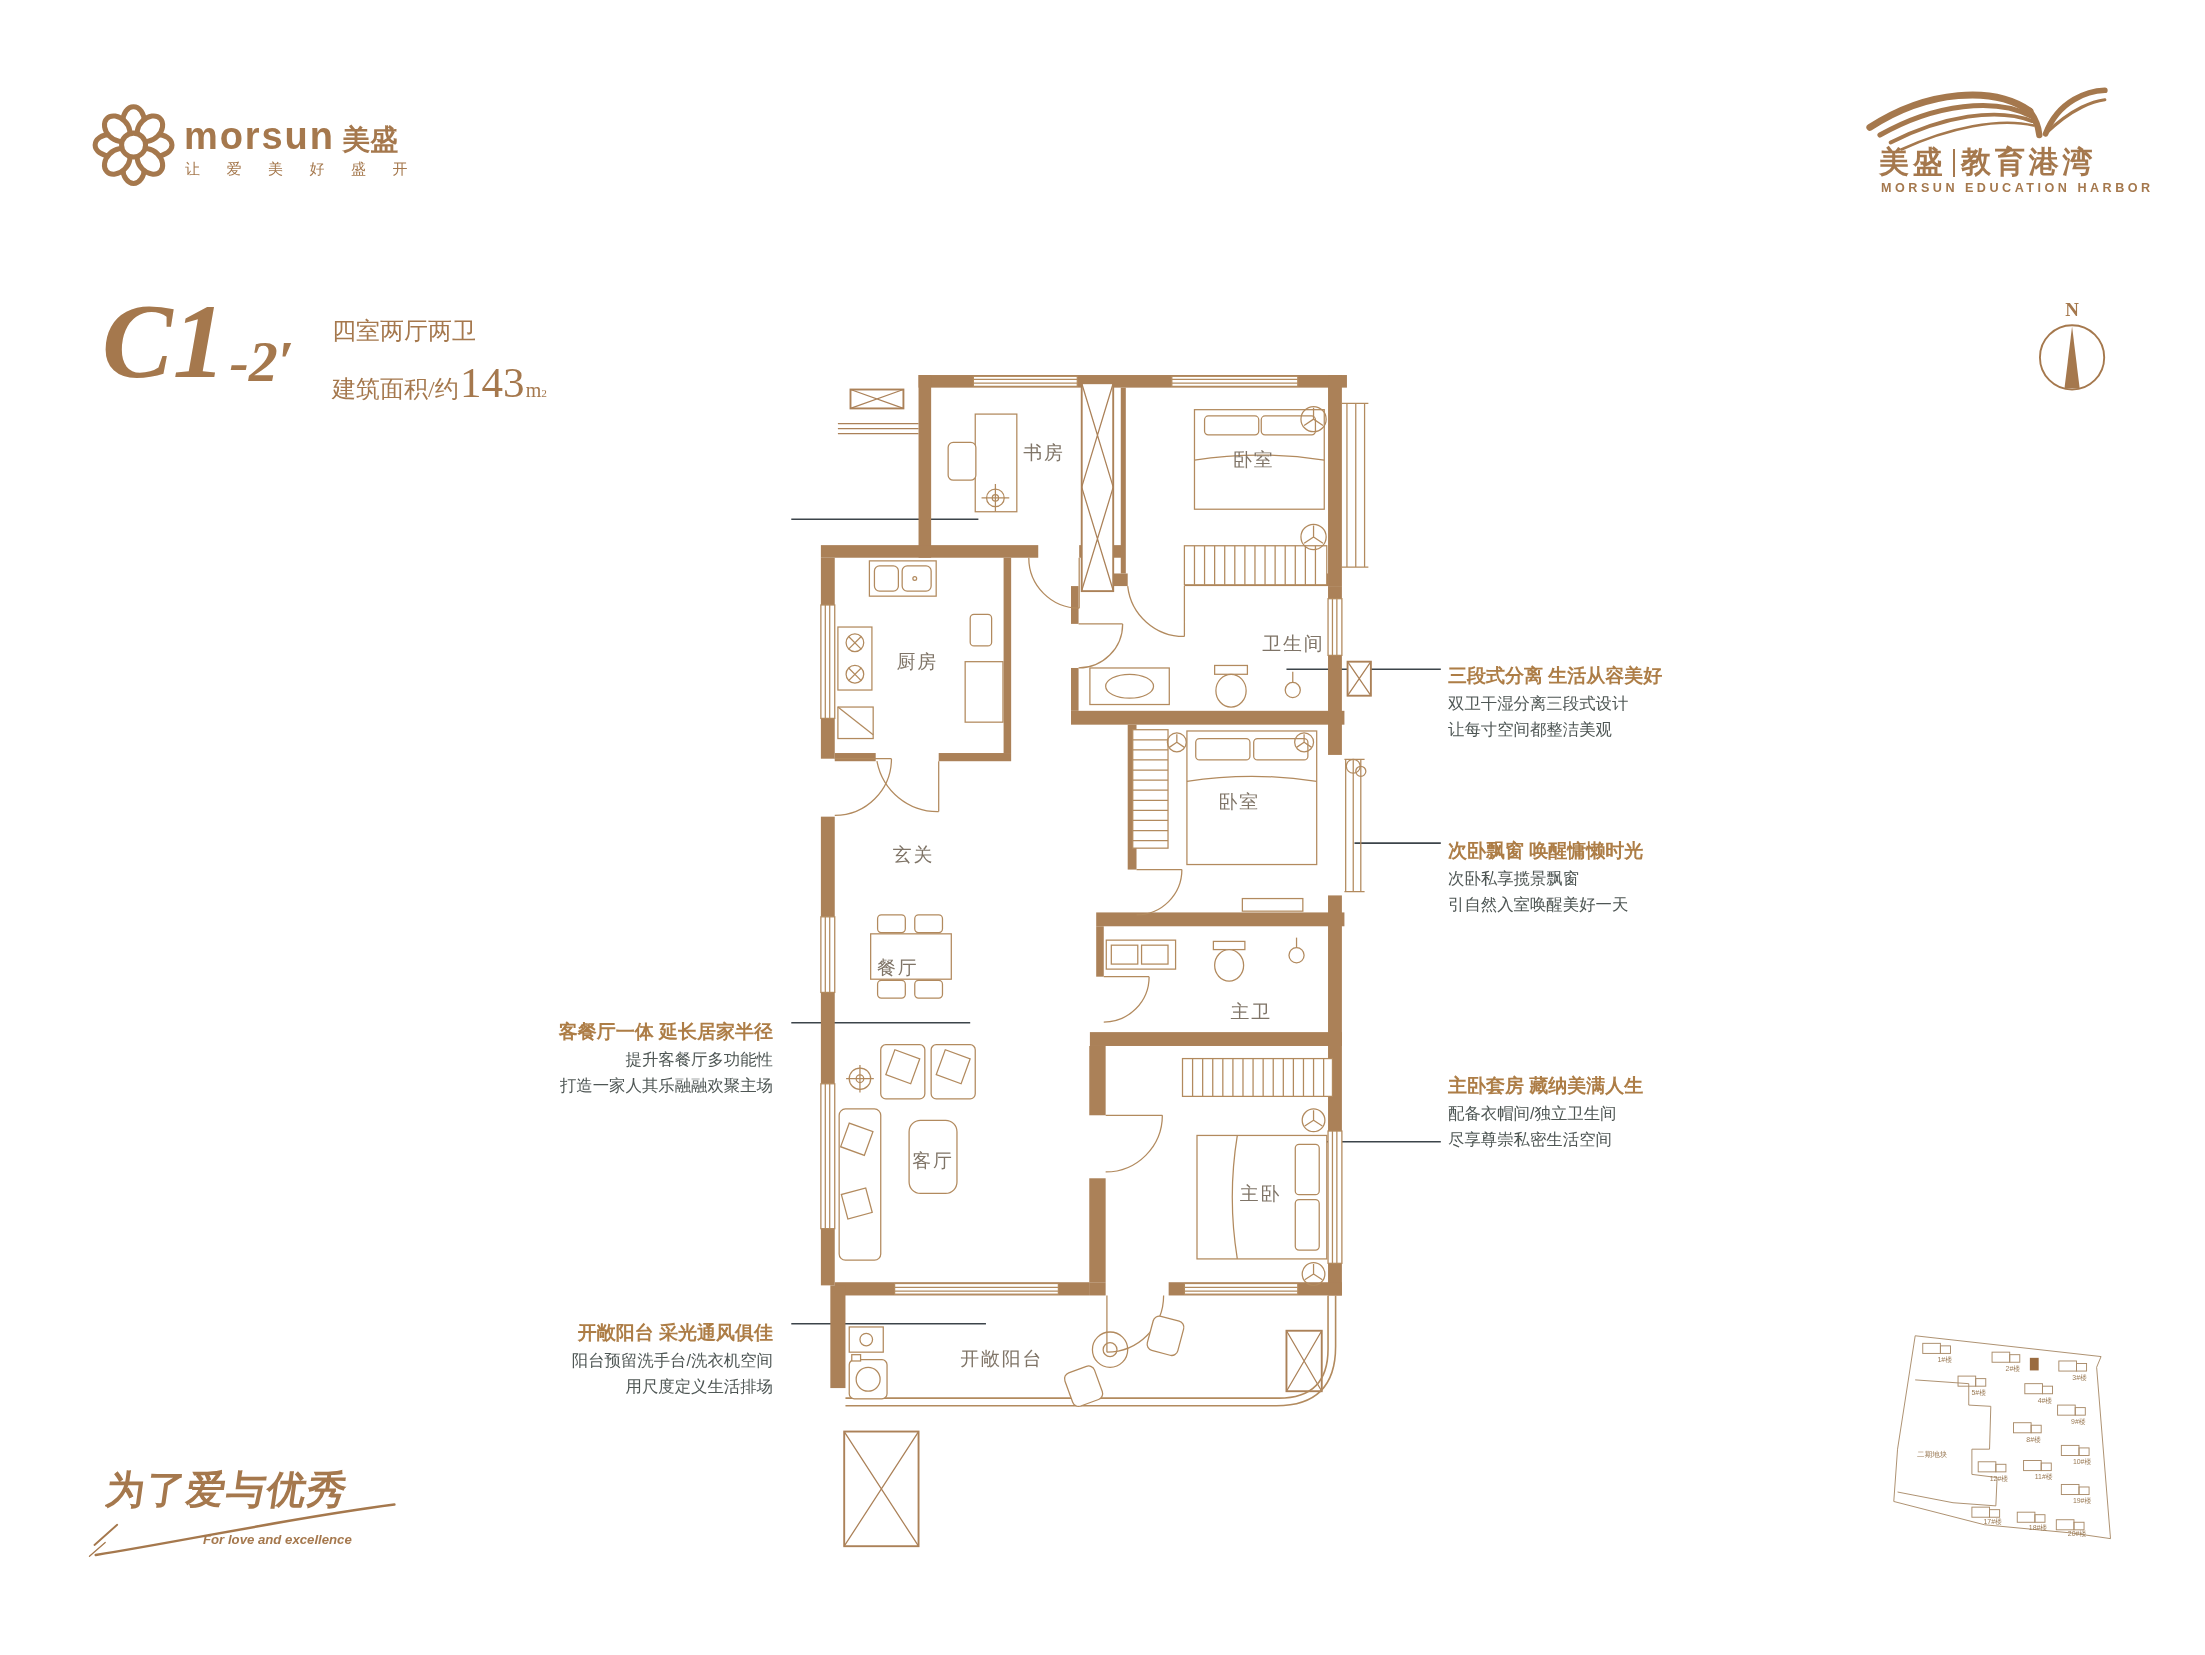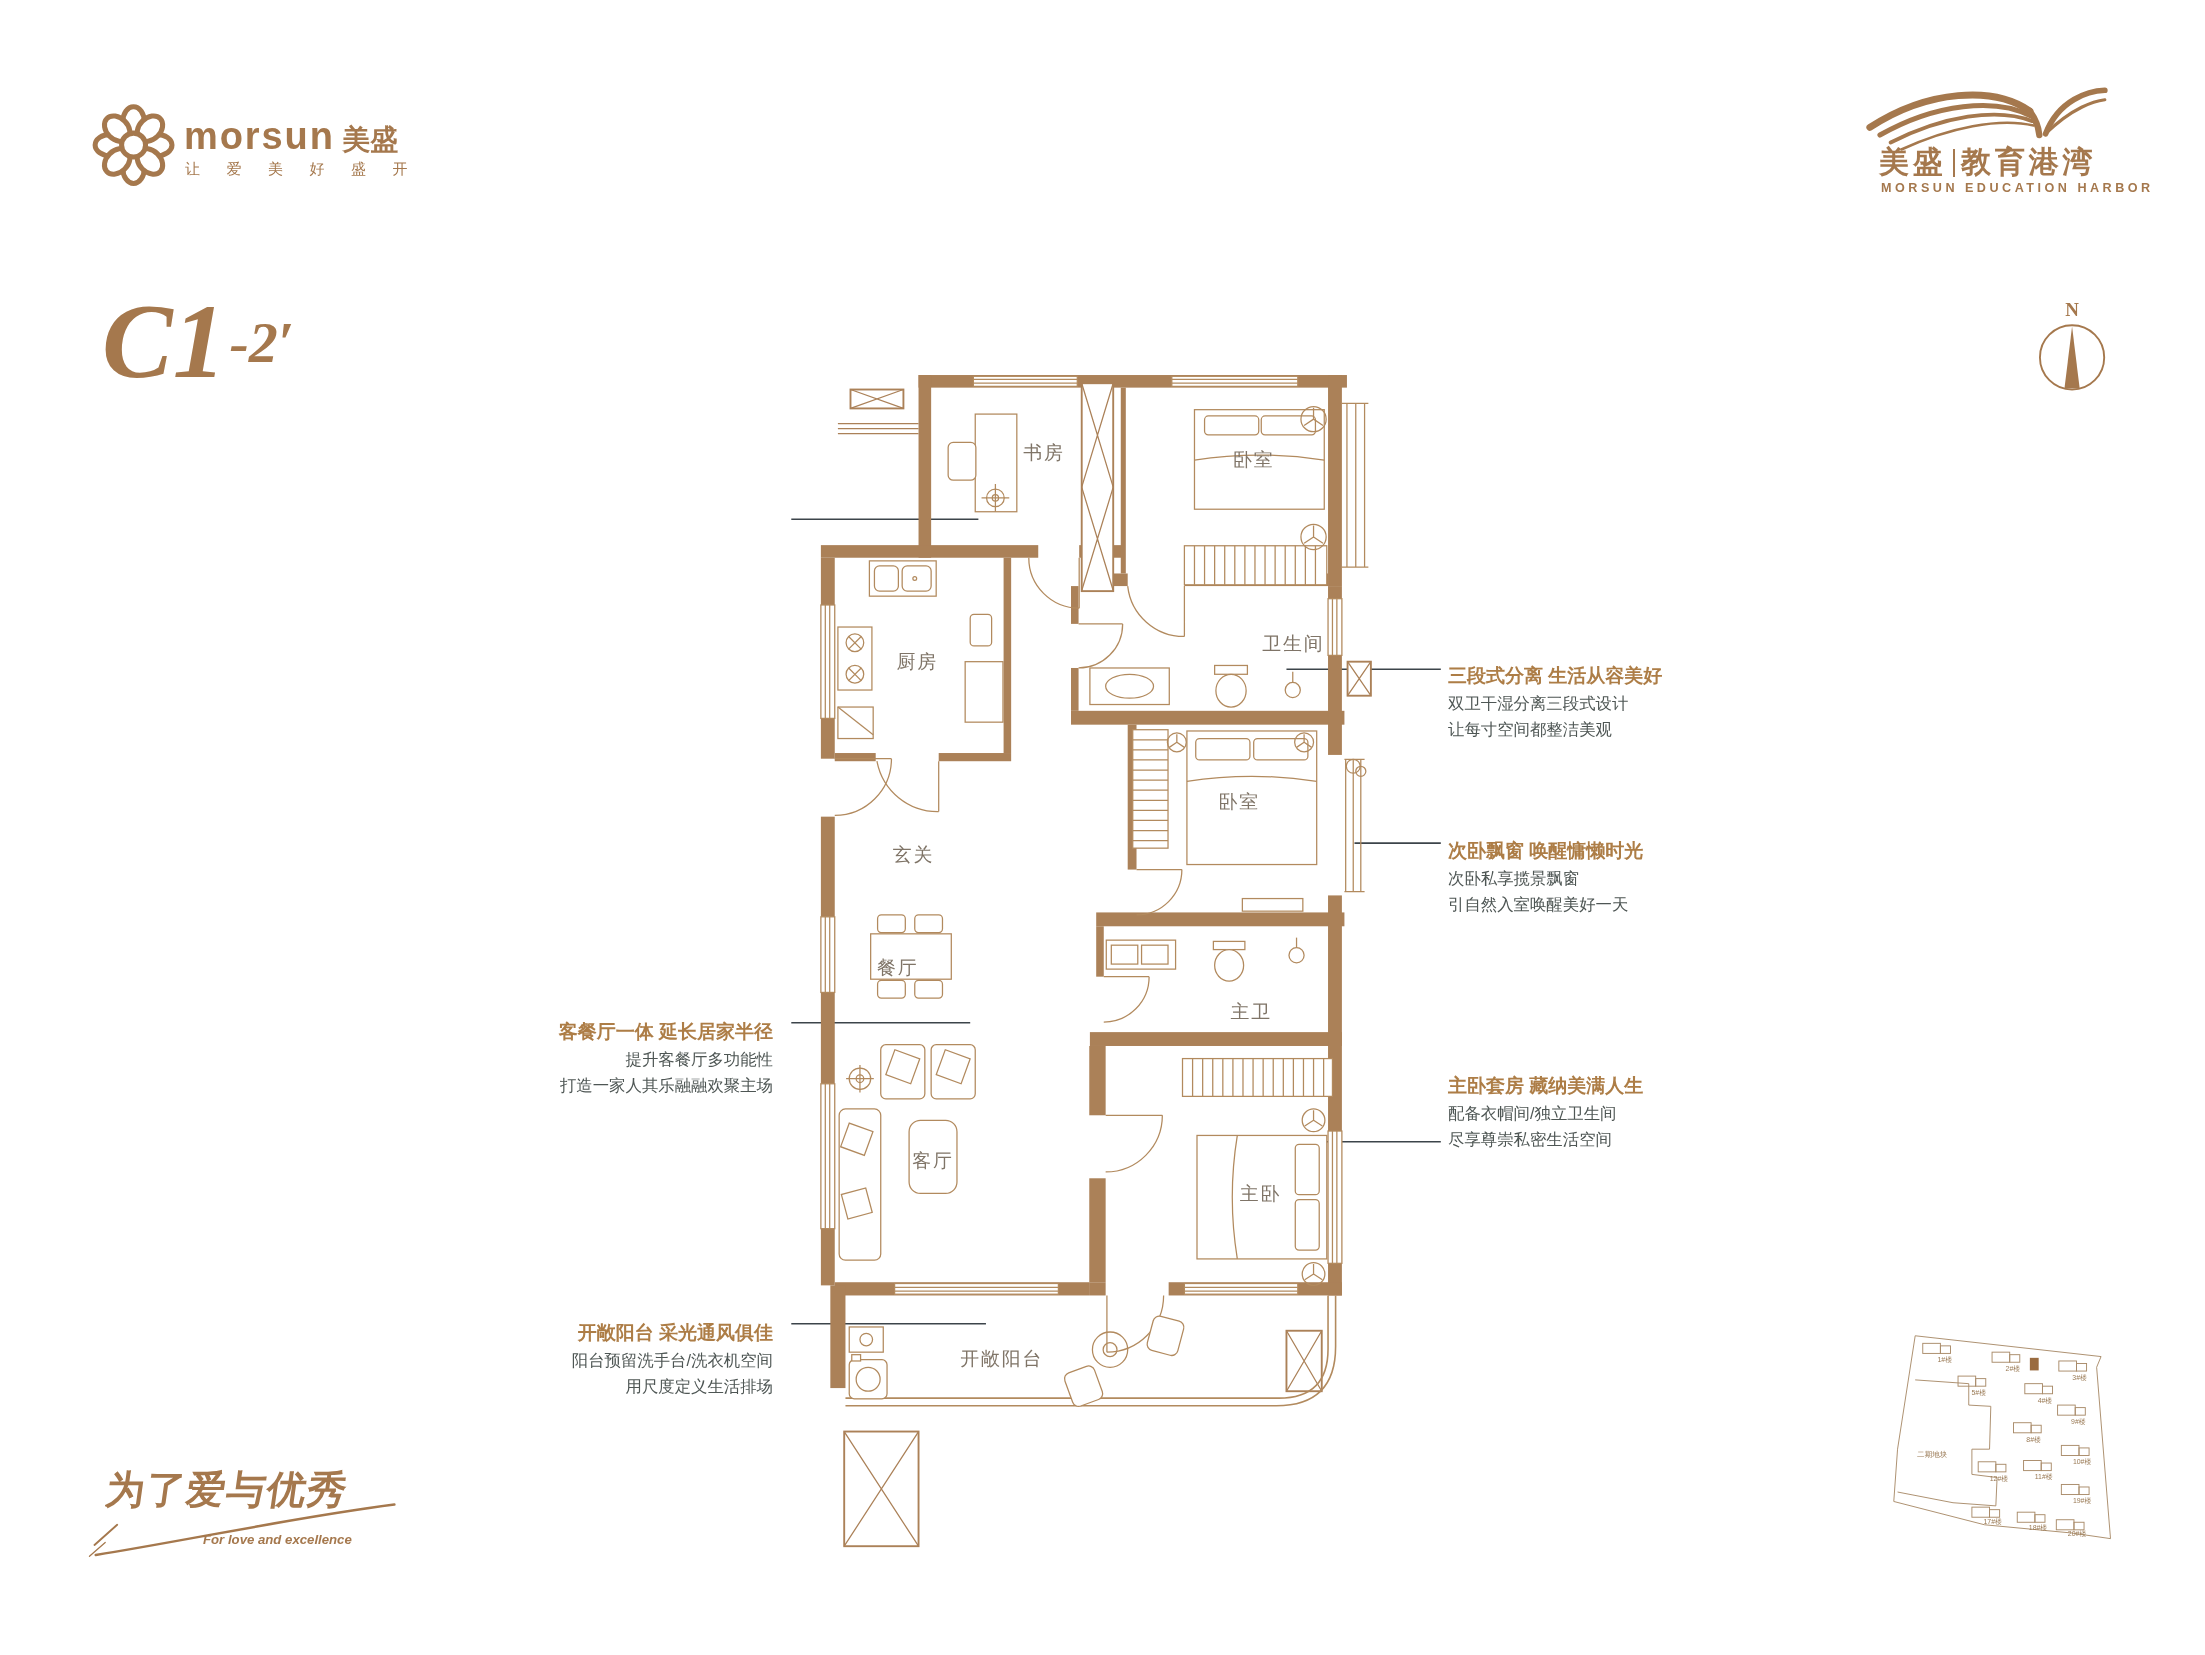--- a/index.html
+++ b/index.html
@@ -11,21 +11,21 @@
   .brand-text{left:184px;top:115px;color:#a5784d;white-space:nowrap;}
   .brand-en{font-size:38px;font-weight:600;letter-spacing:1.9px;}
   .brand-cn{font-size:28px;font-weight:700;margin-left:7.6px;}
   .brand-tagline{left:185px;top:160px;color:#a5784d;font-size:15px;letter-spacing:26.5px;white-space:nowrap;}
   
   .proj-cn{left:1879px;top:142px;color:#a5784d;font-size:30px;font-weight:700;display:flex;align-items:center;letter-spacing:3.8px;white-space:nowrap;}
   .proj-divider{display:inline-block;width:1.9px;height:28px;background:#a5784d;margin:0 6.3px;}
   .proj-en{left:1881px;top:181px;color:#a5784d;font-size:12.6px;font-weight:700;letter-spacing:3.5px;white-space:nowrap;}
   
   .unit-title{left:102px;top:289px;color:#a5784d;font-family:"Liberation Serif",serif;
-              font-style:italic;font-weight:700;display:flex;align-items:center;white-space:nowrap;}
+              font-style:italic;font-weight:700;display:flex;align-items:flex-end;white-space:nowrap;}
   .unit-main{font-size:106px;line-height:106px;}
   .unit-suffix{font-size:58px;margin-left:3.8px;}
   .spec{left:332px;top:315px;color:#a5784d;font-family:"Liberation Serif",serif;}
   .spec-line1{font-size:24px;letter-spacing:0px;}
   .spec-line2{margin-top:11.3px;display:flex;align-items:baseline;}
   .spec-area-prefix{font-size:24px;}
   .spec-area-value{font-size:43px;font-weight:400;margin:0 1.3px;}
   .spec-area-unit{font-size:20px;}
   .spec-area-sup{font-size:11.3px;vertical-align:super;}
   
@@ -476,20 +476,29 @@
     <span>美盛</span>
     <span class="proj-divider"></span>
     <span>教育港湾</span>
   </div>
   <div class="abs proj-en">MORSUN EDUCATION HARBOR</div>
 
   <div class="abs unit-title">
     <span class="unit-main">C1</span>
     <span class="unit-suffix">-2′</span>
   </div>
+  <div class="abs spec">
+    <div class="spec-line1">四室两厅两卫</div>
+    <div class="spec-line2">
+      <span class="spec-area-prefix">建筑面积/约</span>
+      <span class="spec-area-value">143</span>
+      <span class="spec-area-unit">m</span>
+      <sup class="spec-area-sup">2</sup>
+    </div>
+  </div>
 
   <div class="ann left-col" style="right:1432px;top:1018px;">
     <div class="t">客餐厅一体 延长居家半径</div>
     <div class="b">提升客餐厅多功能性</div>
     <div class="b">打造一家人其乐融融欢聚主场</div>
   </div>
   <div class="ann left-col" style="right:1432px;top:1319px;">
     <div class="t">开敞阳台 采光通风俱佳</div>
     <div class="b">阳台预留洗手台/洗衣机空间</div>
     <div class="b">用尺度定义生活排场</div>

